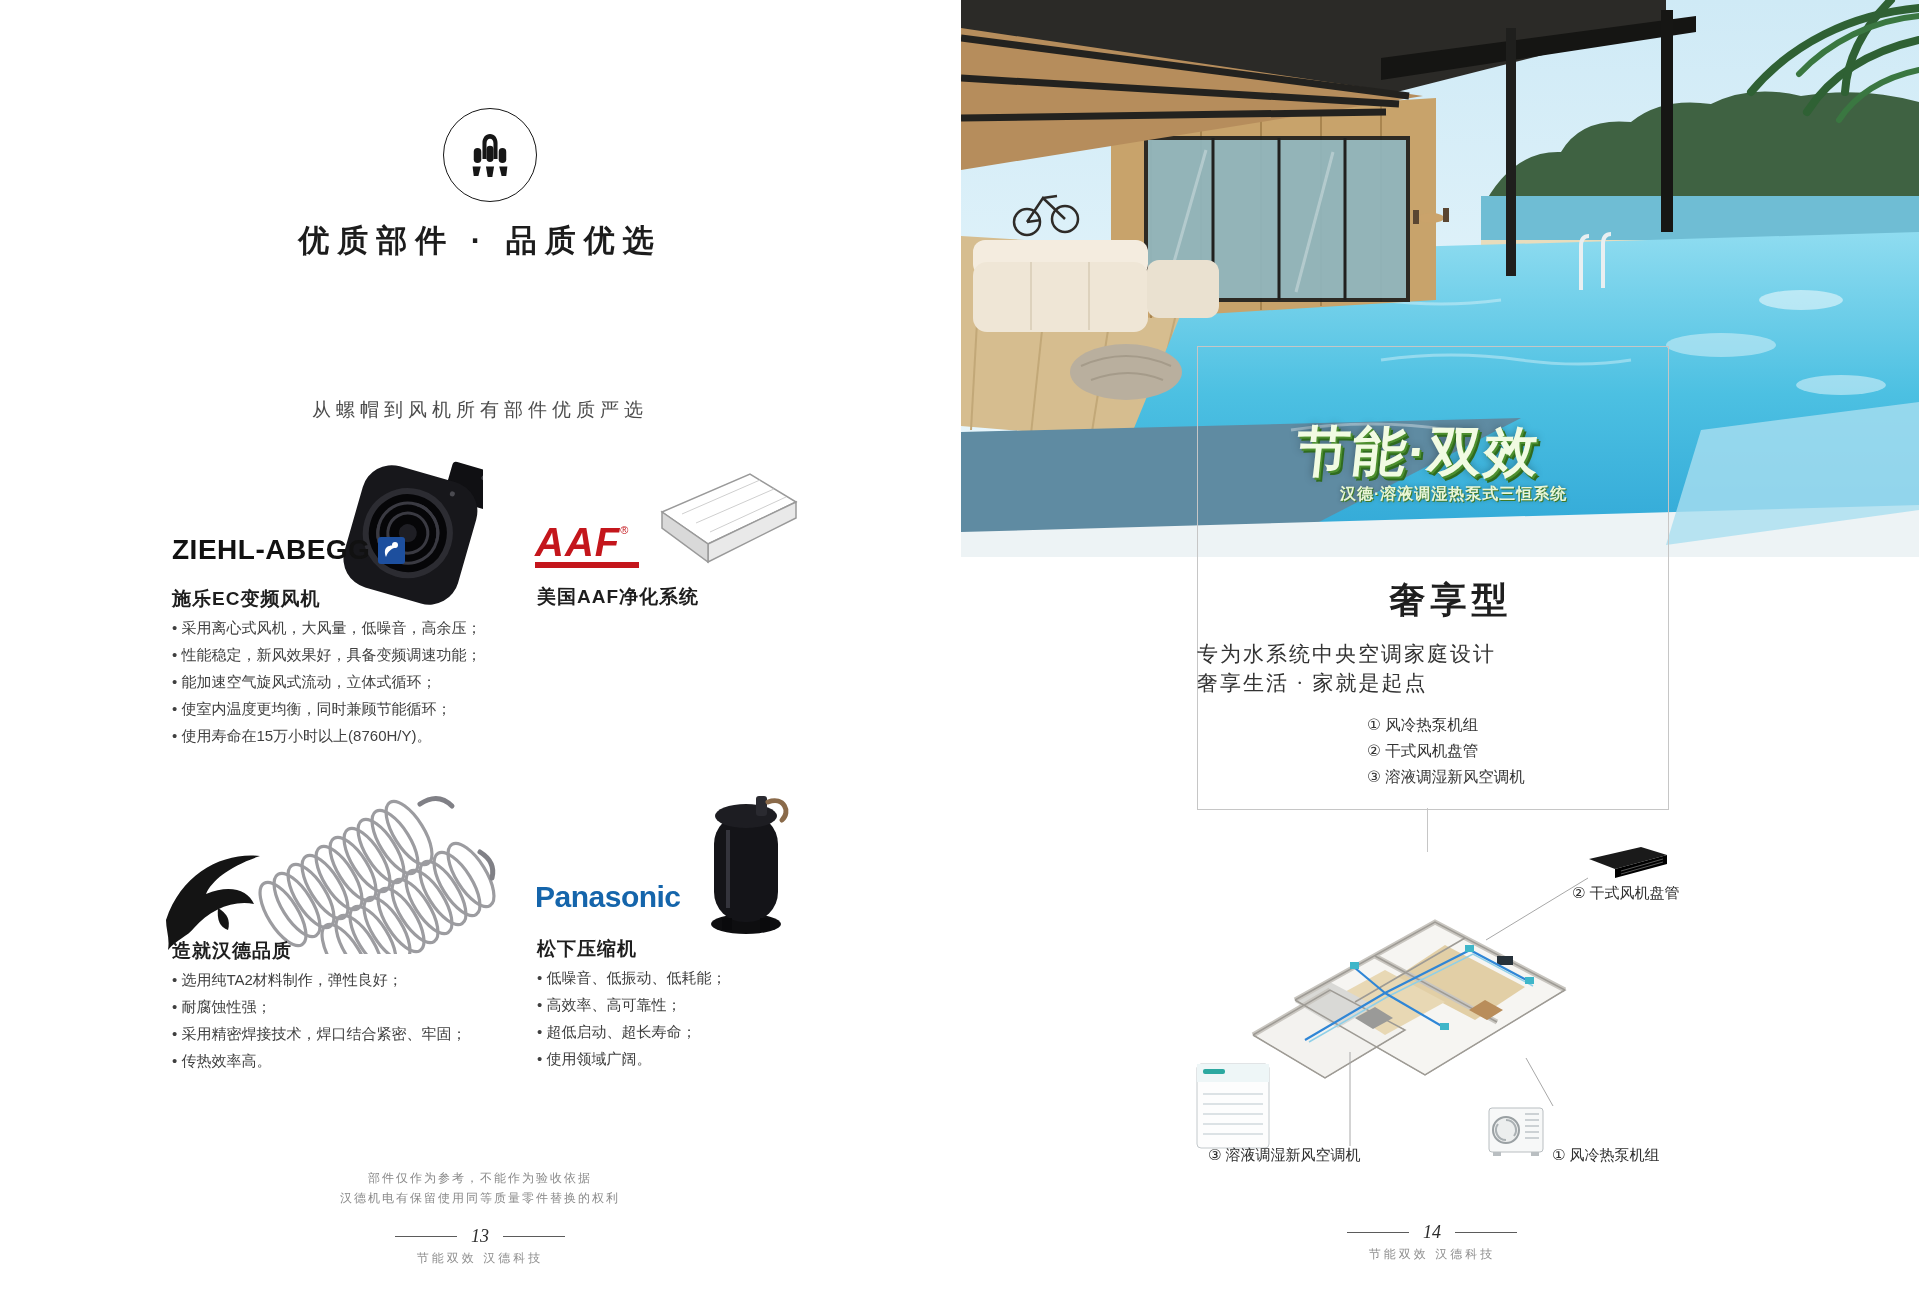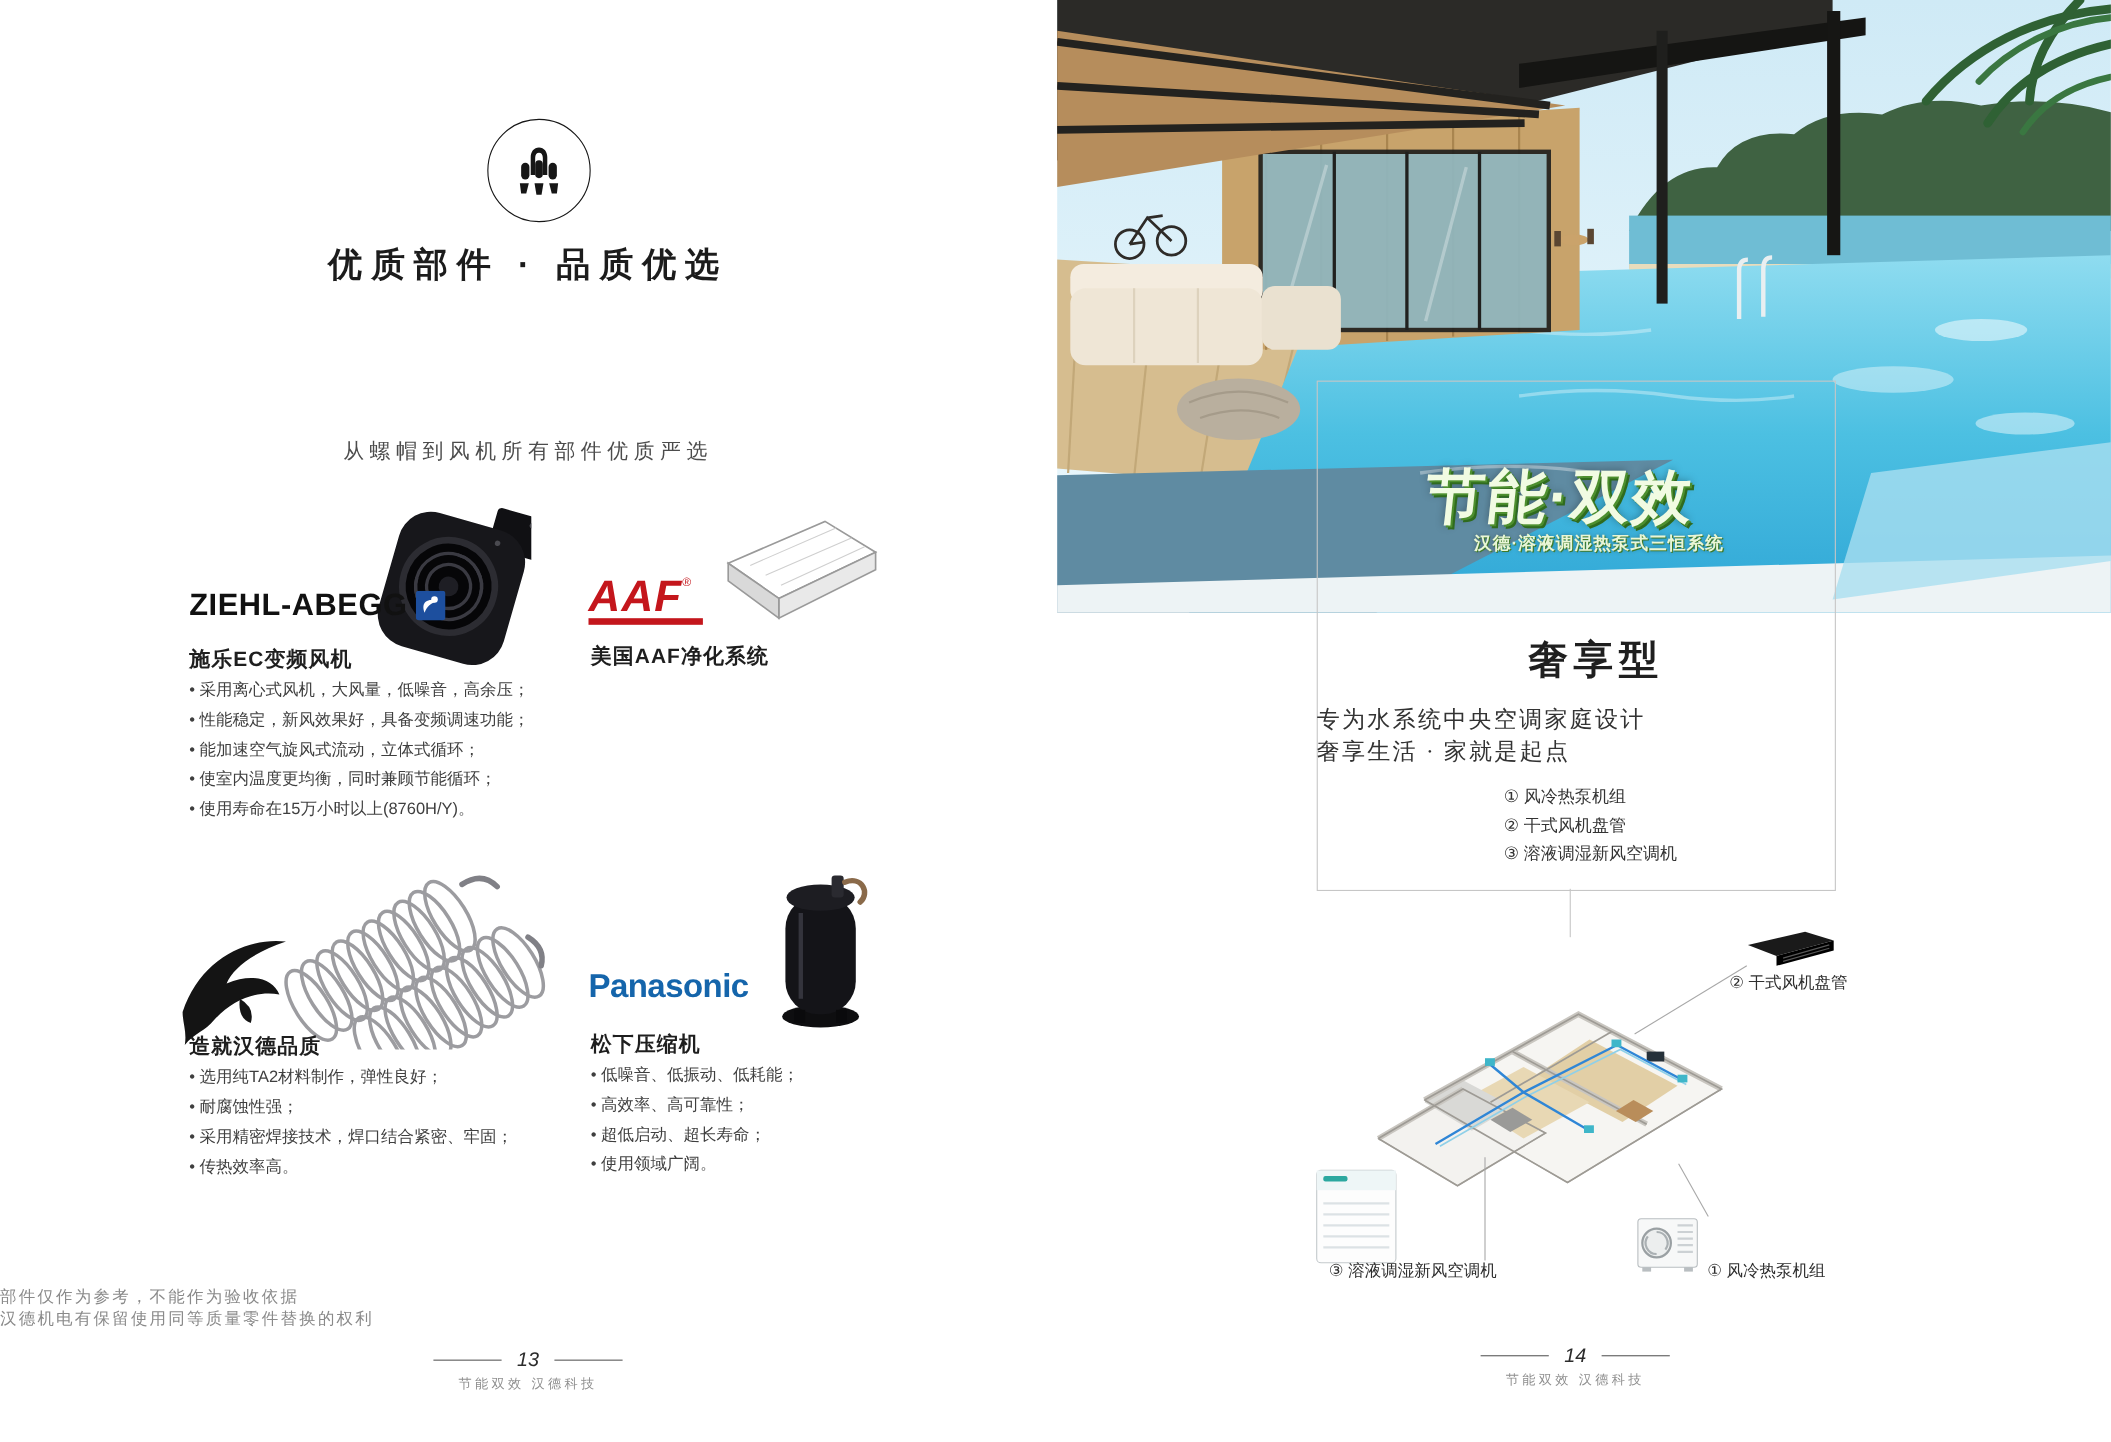--- a/index.html
+++ b/index.html
@@ -18,25 +18,25 @@
   .ziehl-text{font-size:28px;font-weight:800;letter-spacing:0.5px;color:#111;}
   .sec-head{font-size:19px;font-weight:bold;color:#1e1e1e;letter-spacing:1px;}
   ul.bullets{list-style:none;margin:0;padding:0;}
   ul.bullets li{font-size:15px;line-height:27px;color:#3f3f3f;white-space:nowrap;}
   ul.bullets li::before{content:"• ";color:#3f3f3f;}
   .para{font-size:15px;line-height:27px;color:#3f3f3f;text-align:justify;}
   .aaf-logo{font-style:italic;font-weight:900;font-size:40px;color:#c4161c;line-height:36px;letter-spacing:1px;}
   .aaf-reg{font-size:11px;vertical-align:top;color:#c4161c;font-style:normal;}
   .aaf-bar{width:104px;height:6px;background:#c4161c;margin-top:2px;}
   .pana-logo{font-size:30px;font-weight:800;letter-spacing:-0.5px;color:#1565ab;}
-  .foot-note{left:0;width:960px;font-family:"Liberation Serif",serif;
-             font-size:15px;color:#8a8a8a;letter-spacing:2px;}
+  .foot-note{left:0;width:960px;text-align:center;font-family:"Liberation Serif",serif;
+             font-size:12px;color:#8a8a8a;letter-spacing:2px;}
   .pageno-row{display:flex;align-items:center;justify-content:center;gap:14px;}
   .pageno-line{width:62px;height:1px;background:#5b5b5b;}
-  .pageno{font-family:Liberation Sans, sans-serif;font-style:italic;font-size:18px;color:#2c2c2c;}
+  .pageno{font-family:Liberation Serif, serif;font-style:italic;font-size:18px;color:#2c2c2c;}
   .tagline{text-align:center;font-size:12px;color:#8f8f8f;letter-spacing:3px;}
   
   .overlay-box{left:1197px;top:346px;width:470px;height:462px;border:1px solid #c6c6c6;}
   .badge-title{left:1296px;top:416px;font-size:54px;font-weight:900;letter-spacing:2px;
                transform:skewX(-6deg);color:#f1fbe2;
                text-shadow:2px 2px 0 #4d8f2f,4px 4px 0 #2f6b1e,0 0 8px rgba(0,0,0,.35);}
   .badge-sub{left:1340px;top:484px;font-size:16px;font-weight:bold;letter-spacing:1px;color:#e9f6d6;
              text-shadow:1px 1px 0 #3f7a28,0 0 4px rgba(0,0,0,.35);}
   .panel-title{left:1197px;top:576px;width:470px;text-align:center;font-size:36px;font-weight:bold;
                letter-spacing:5px;color:#1f1f1f;padding-left:19px;}

